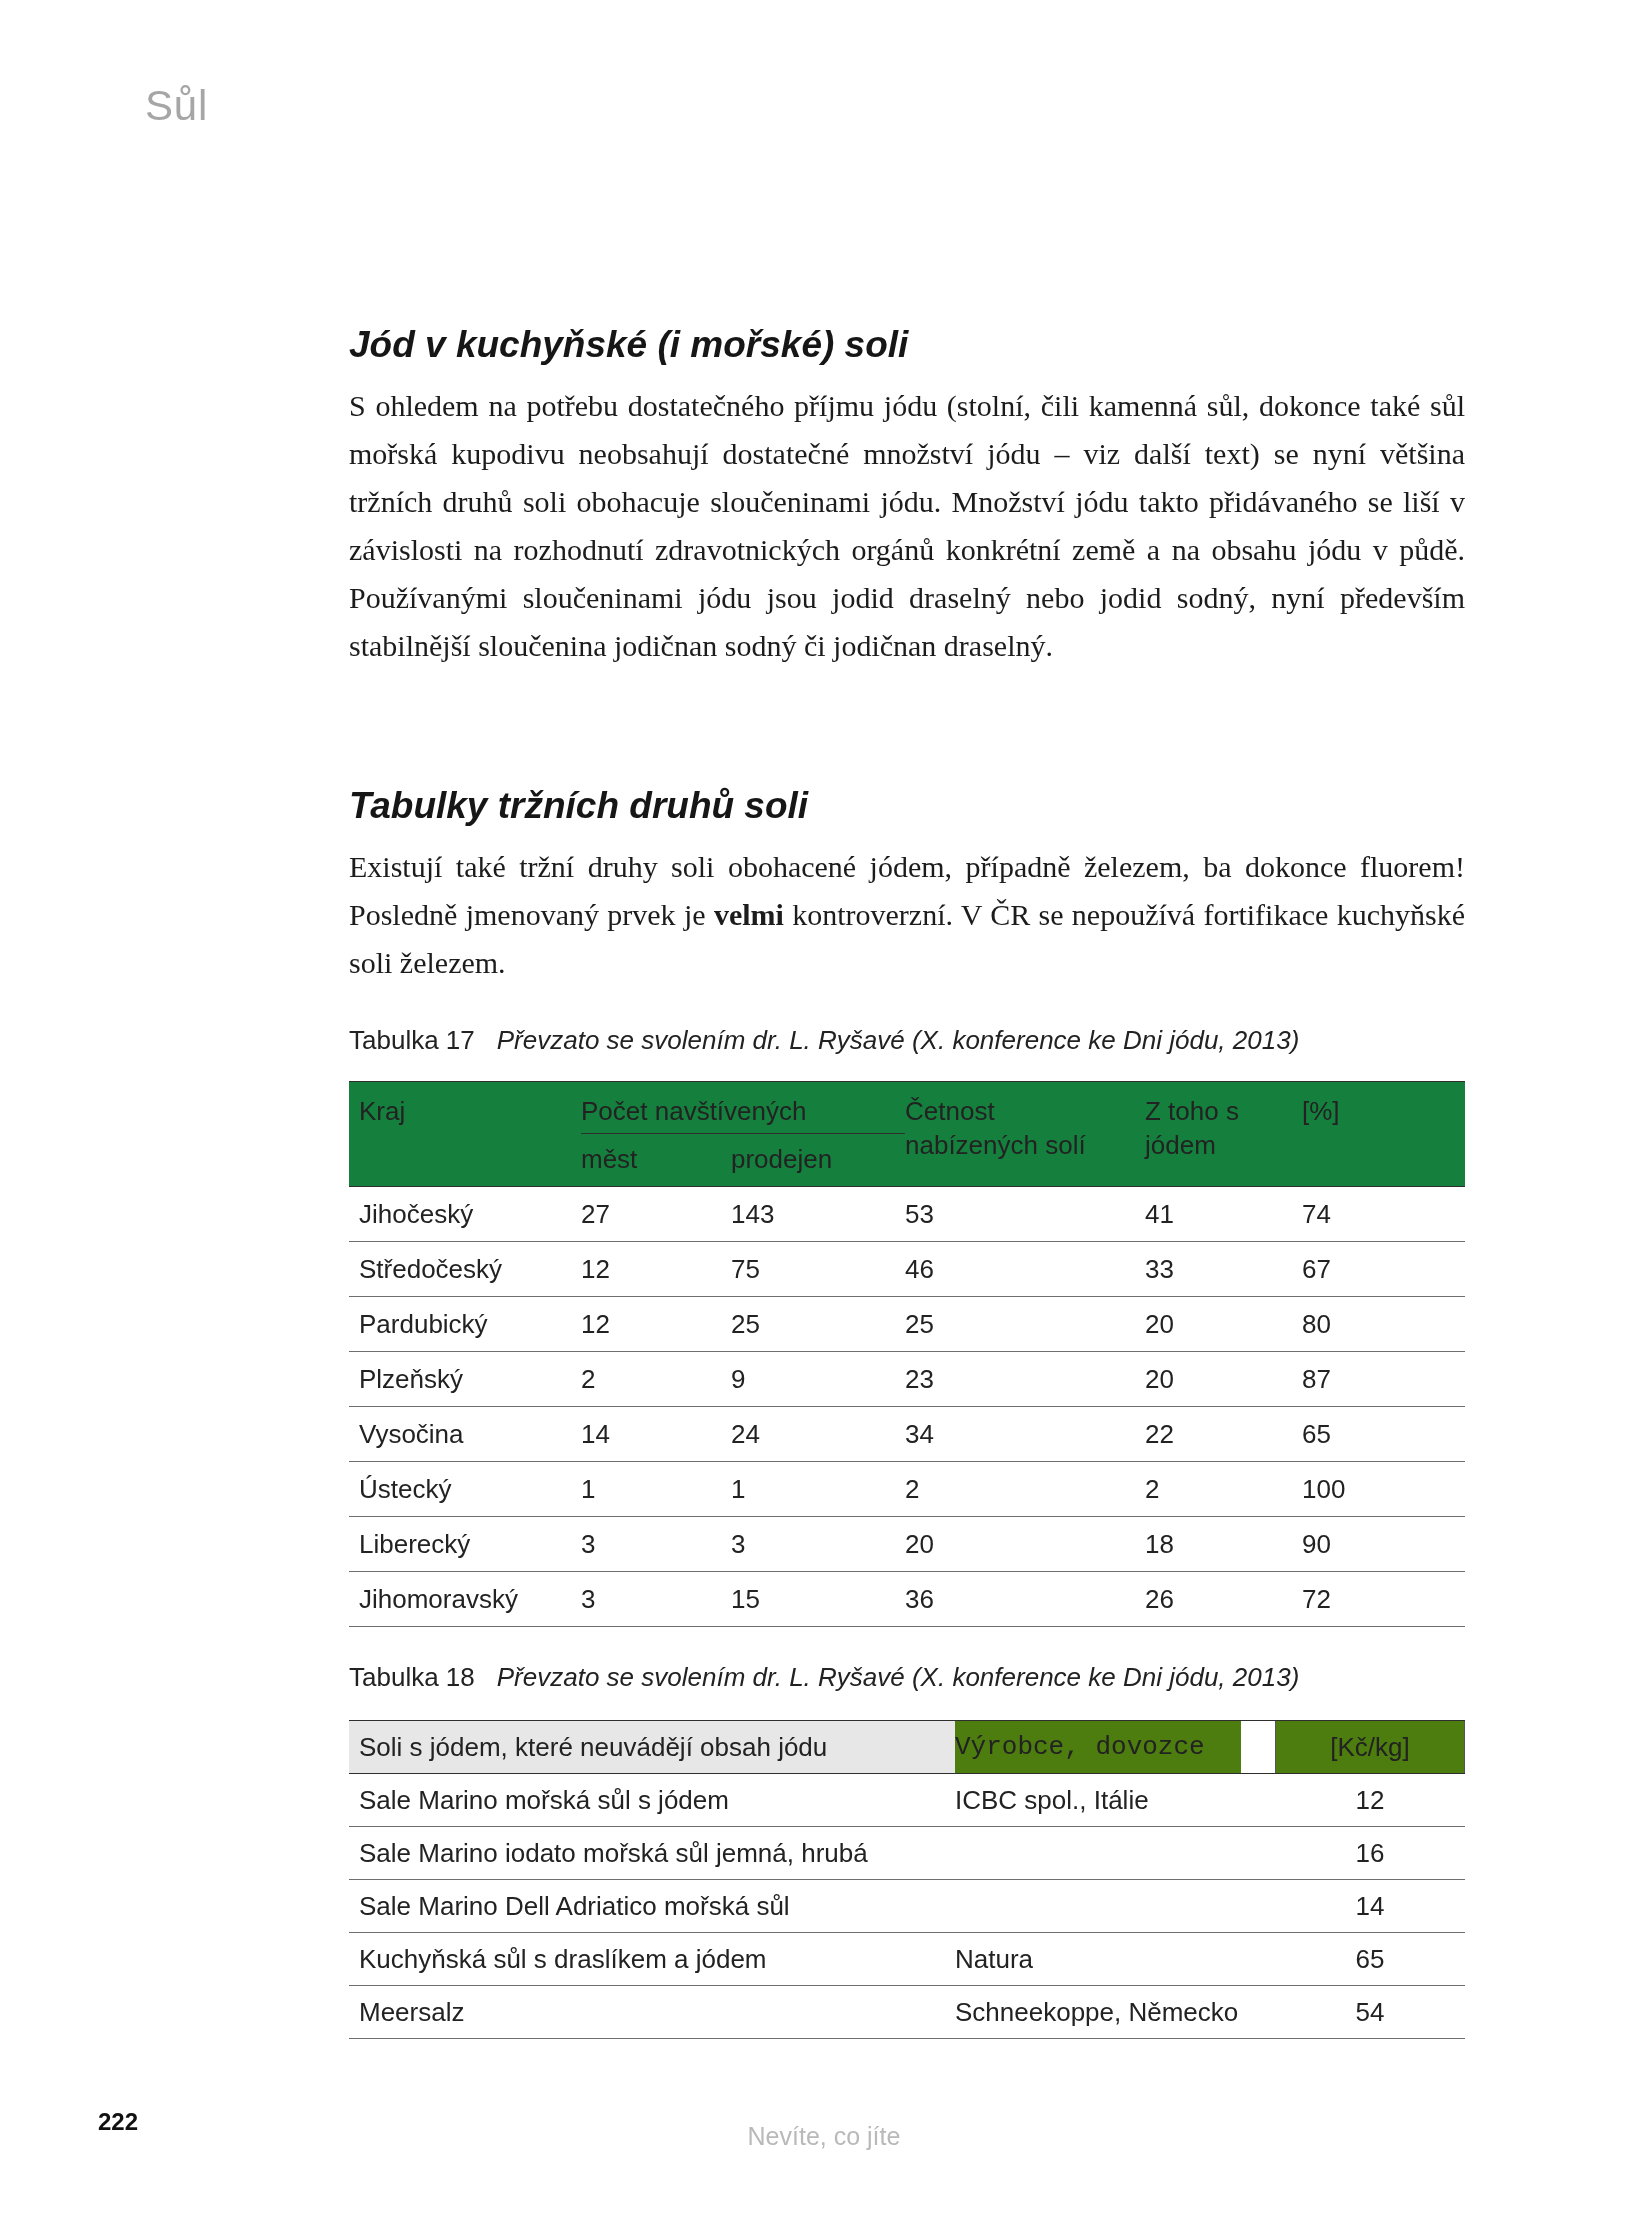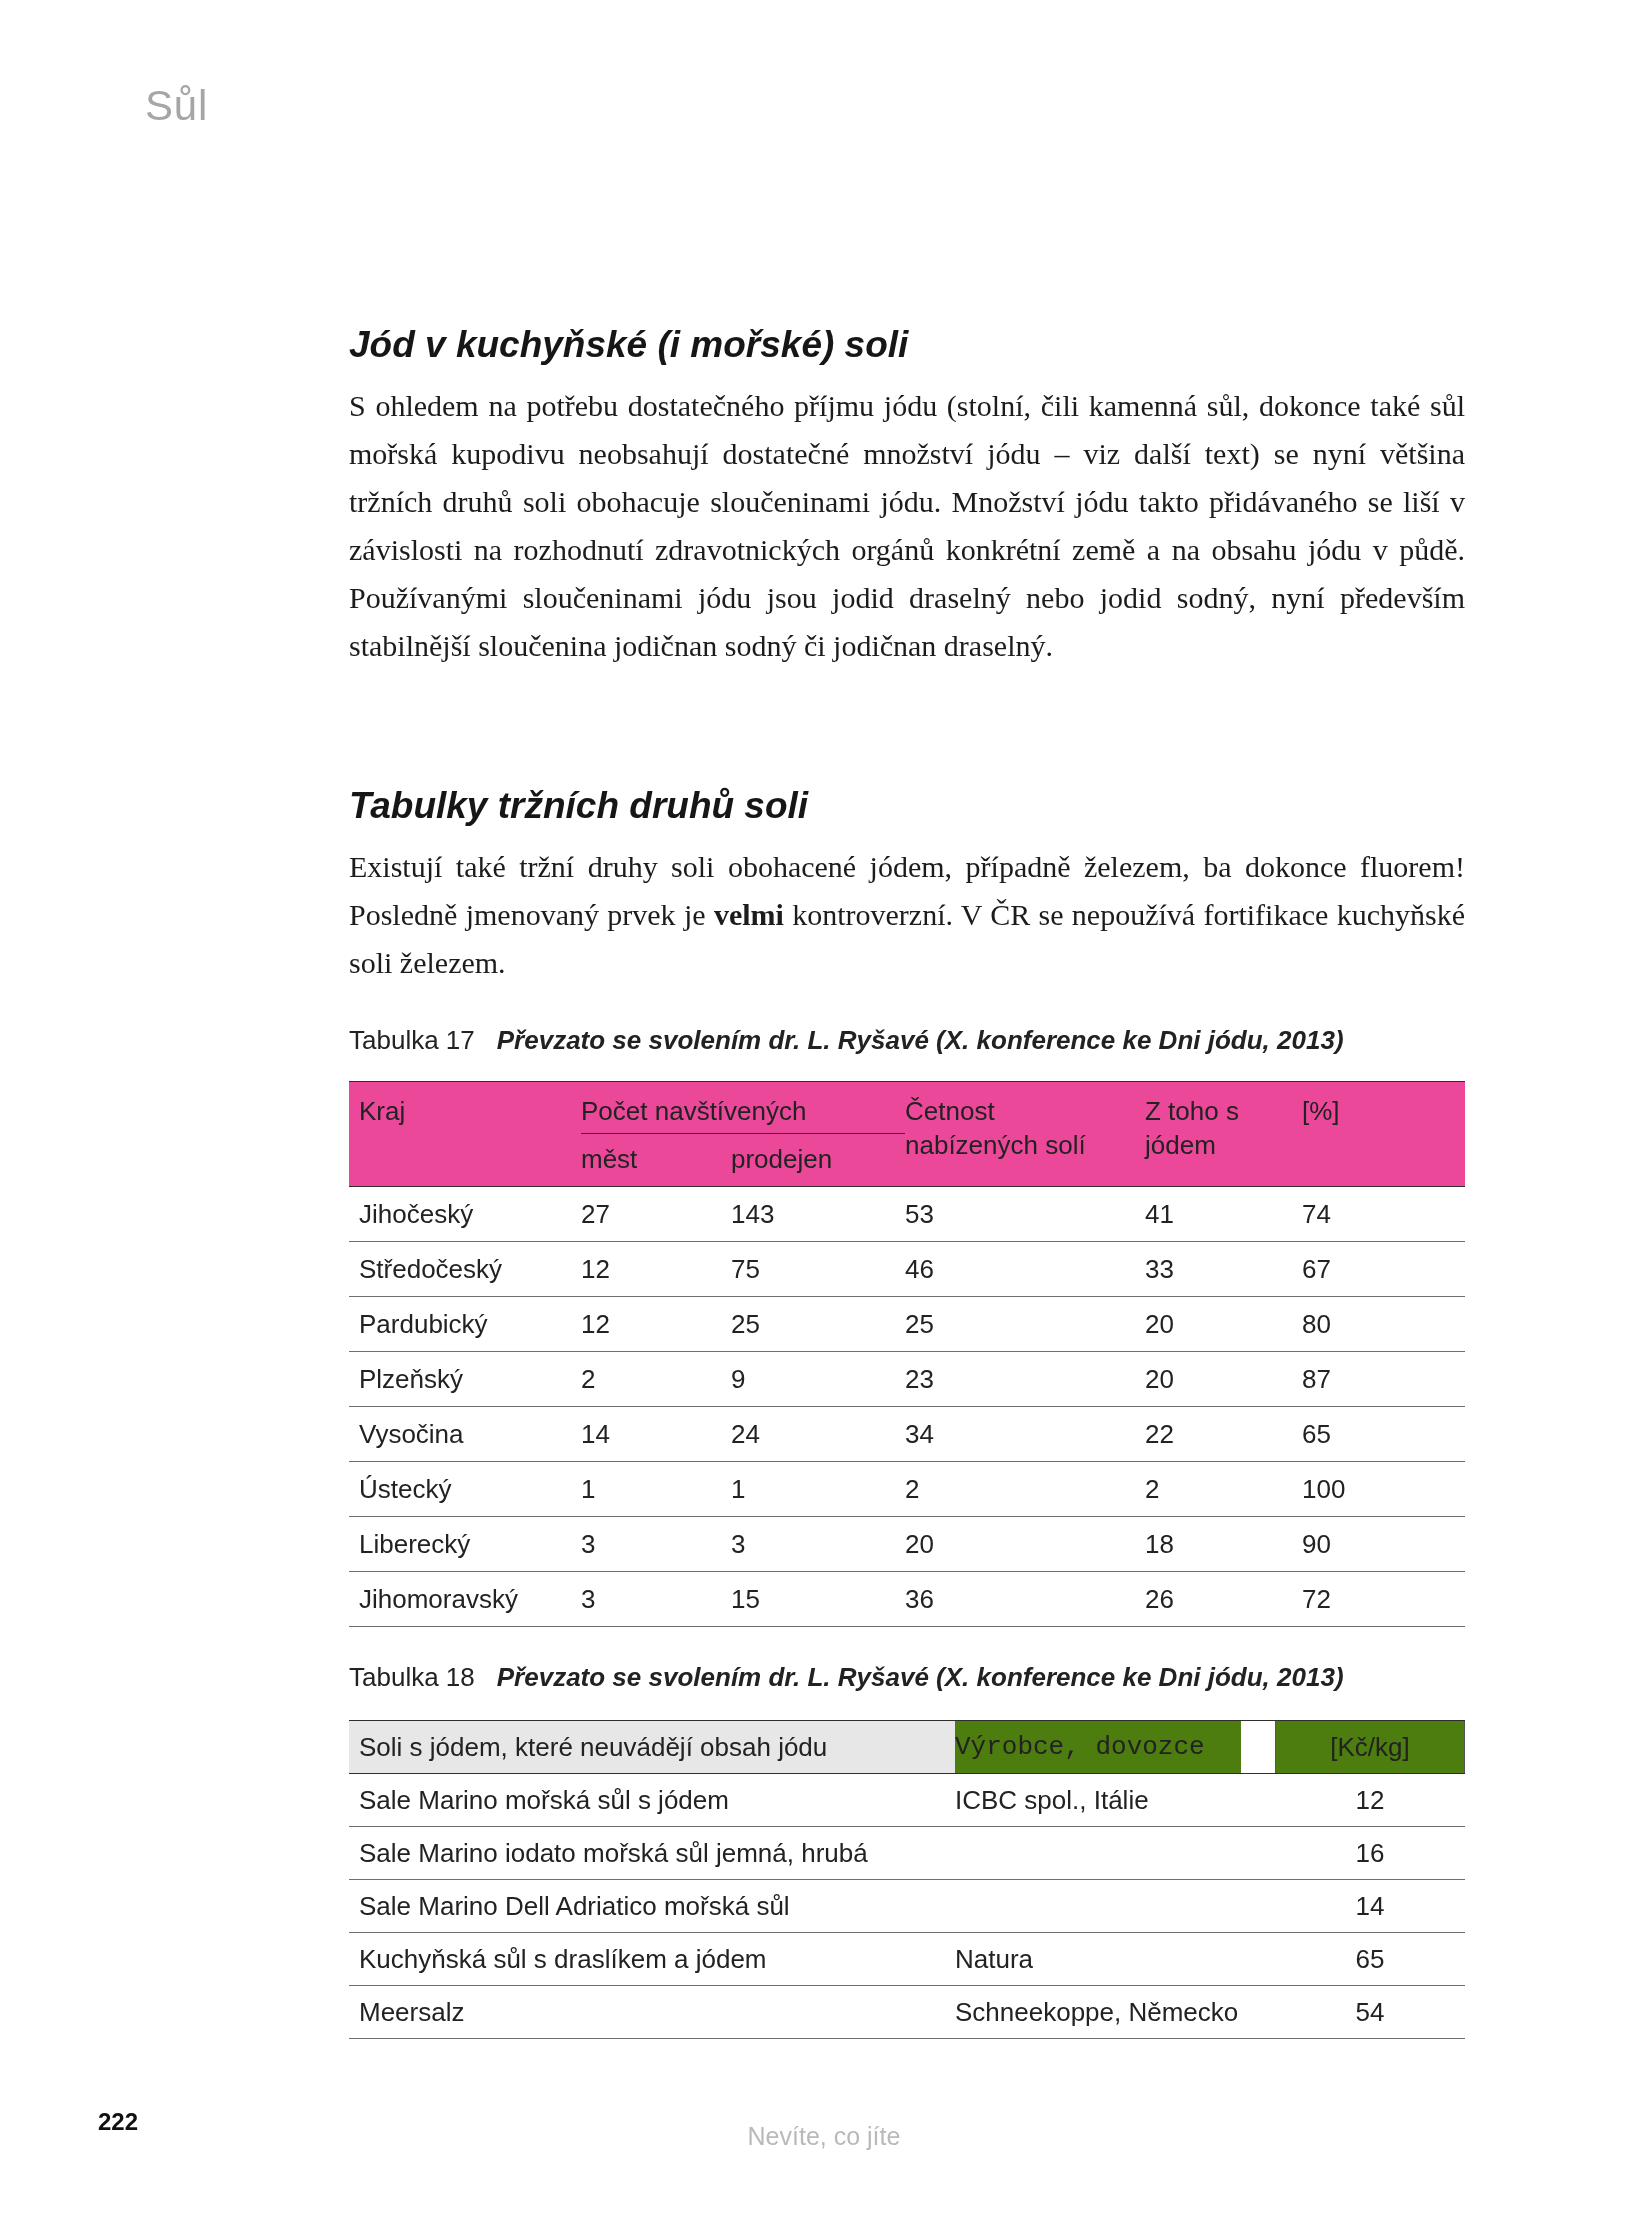--- a/index.html
+++ b/index.html
@@ -49,34 +49,34 @@
   .tab-caption{
     position:absolute;
     left:0;
     font-family:"Liberation Sans", sans-serif;
     font-size:26px;
     color:#222;
     white-space:nowrap;
   }
   .tab-caption .cap-text{
     font-style:italic;
-    font-weight:700;
+    font-weight:400;
     margin-left:22px;
   }
   
   .t17{
     position:absolute; left:0; width:1116px;
     font-family:"Liberation Sans", sans-serif;
     font-size:26px; color:#222;
   }
   .t17-header{
     display:grid;
     grid-template-columns:232px 150px 174px 240px 157px 162px;
     grid-template-rows:52px 52px;
-    background:#ec4899;
+    background:#15803d;
     border-top:1.7px solid #2e2e2e;
     border-bottom:1.7px solid #2e2e2e;
     line-height:1.32;
   }
   .t17-header .h-kraj{grid-column:1;grid-row:1/3;padding:11.8px 0 0 10px;}
   .t17-header .h-group{grid-column:2/4;grid-row:1;padding-top:11.8px;border-bottom:1.7px solid #2e2e2e;}
   .t17-header .h-sub1{grid-column:2;grid-row:2;padding-top:8.4px;}
   .t17-header .h-sub2{grid-column:3;grid-row:2;padding-top:8.4px;}
   .t17-header .h-cetnost{grid-column:4;grid-row:1/3;padding-top:11.8px;padding-right:25px;}
   .t17-header .h-ztoho{grid-column:5;grid-row:1/3;padding-top:11.8px;padding-right:34px;}

